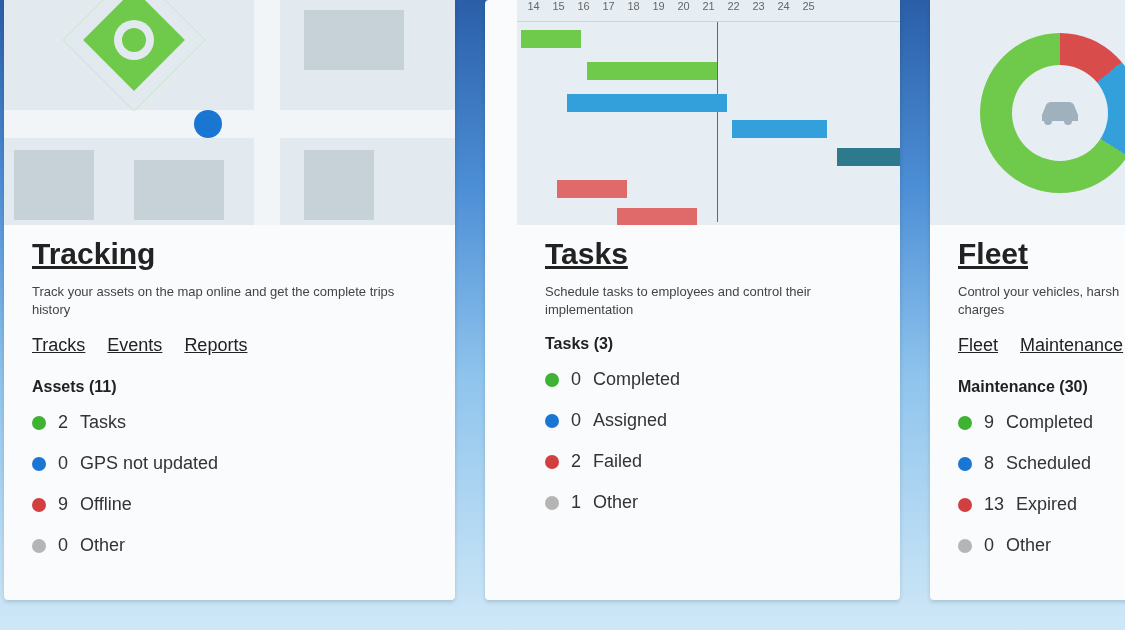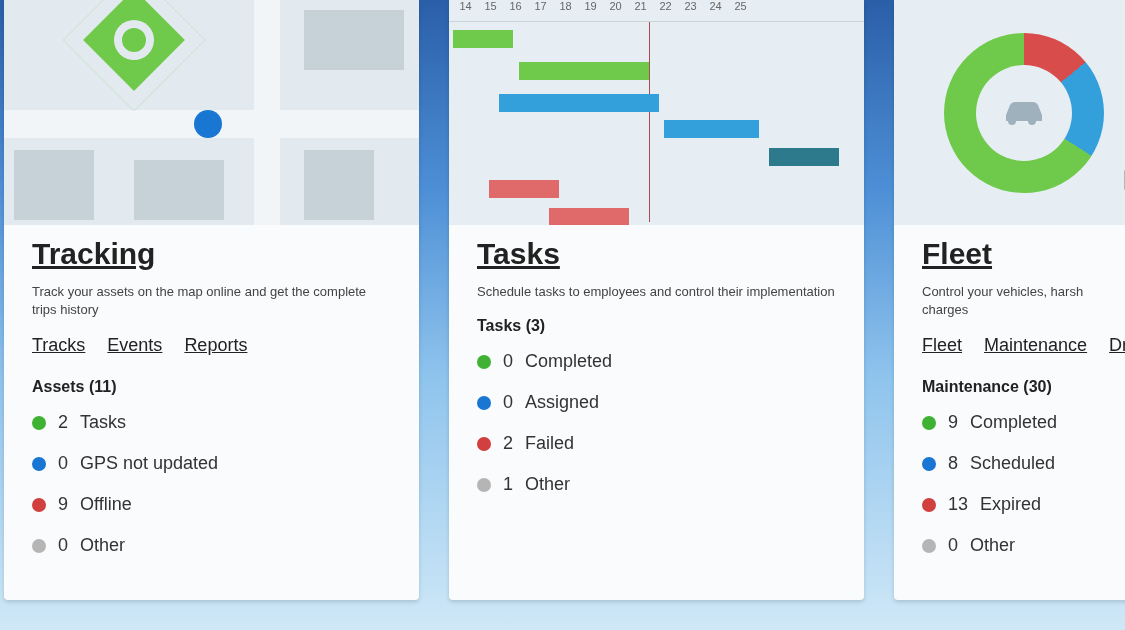--- a/index.html
+++ b/index.html
@@ -16,22 +16,22 @@
     padding: 0 4px;
   }
   .card {
     background: #f9fbfc;
     border-radius: 4px;
     box-shadow: 0 2px 4px rgba(0,0,0,0.15);
     flex: 0 0 auto;
     display: flex;
     flex-direction: column;
   }
-  .card:nth-child(1) { width: 415px; align-items: center; }
-  .card:nth-child(2) { width: 415px; }
+  .card:nth-child(1) { width: 451px; align-items: center; }
+  .card:nth-child(2) { width: 415px; padding-left: 32px; }
   .card:nth-child(3) { width: 260px; } 
   .hero {
     height: 225px;
     width: 100%;
     background: #e7eef3;
     position: relative;
     overflow: hidden;
   }
   .card-body {
     padding: 12px 28px 24px 28px;

